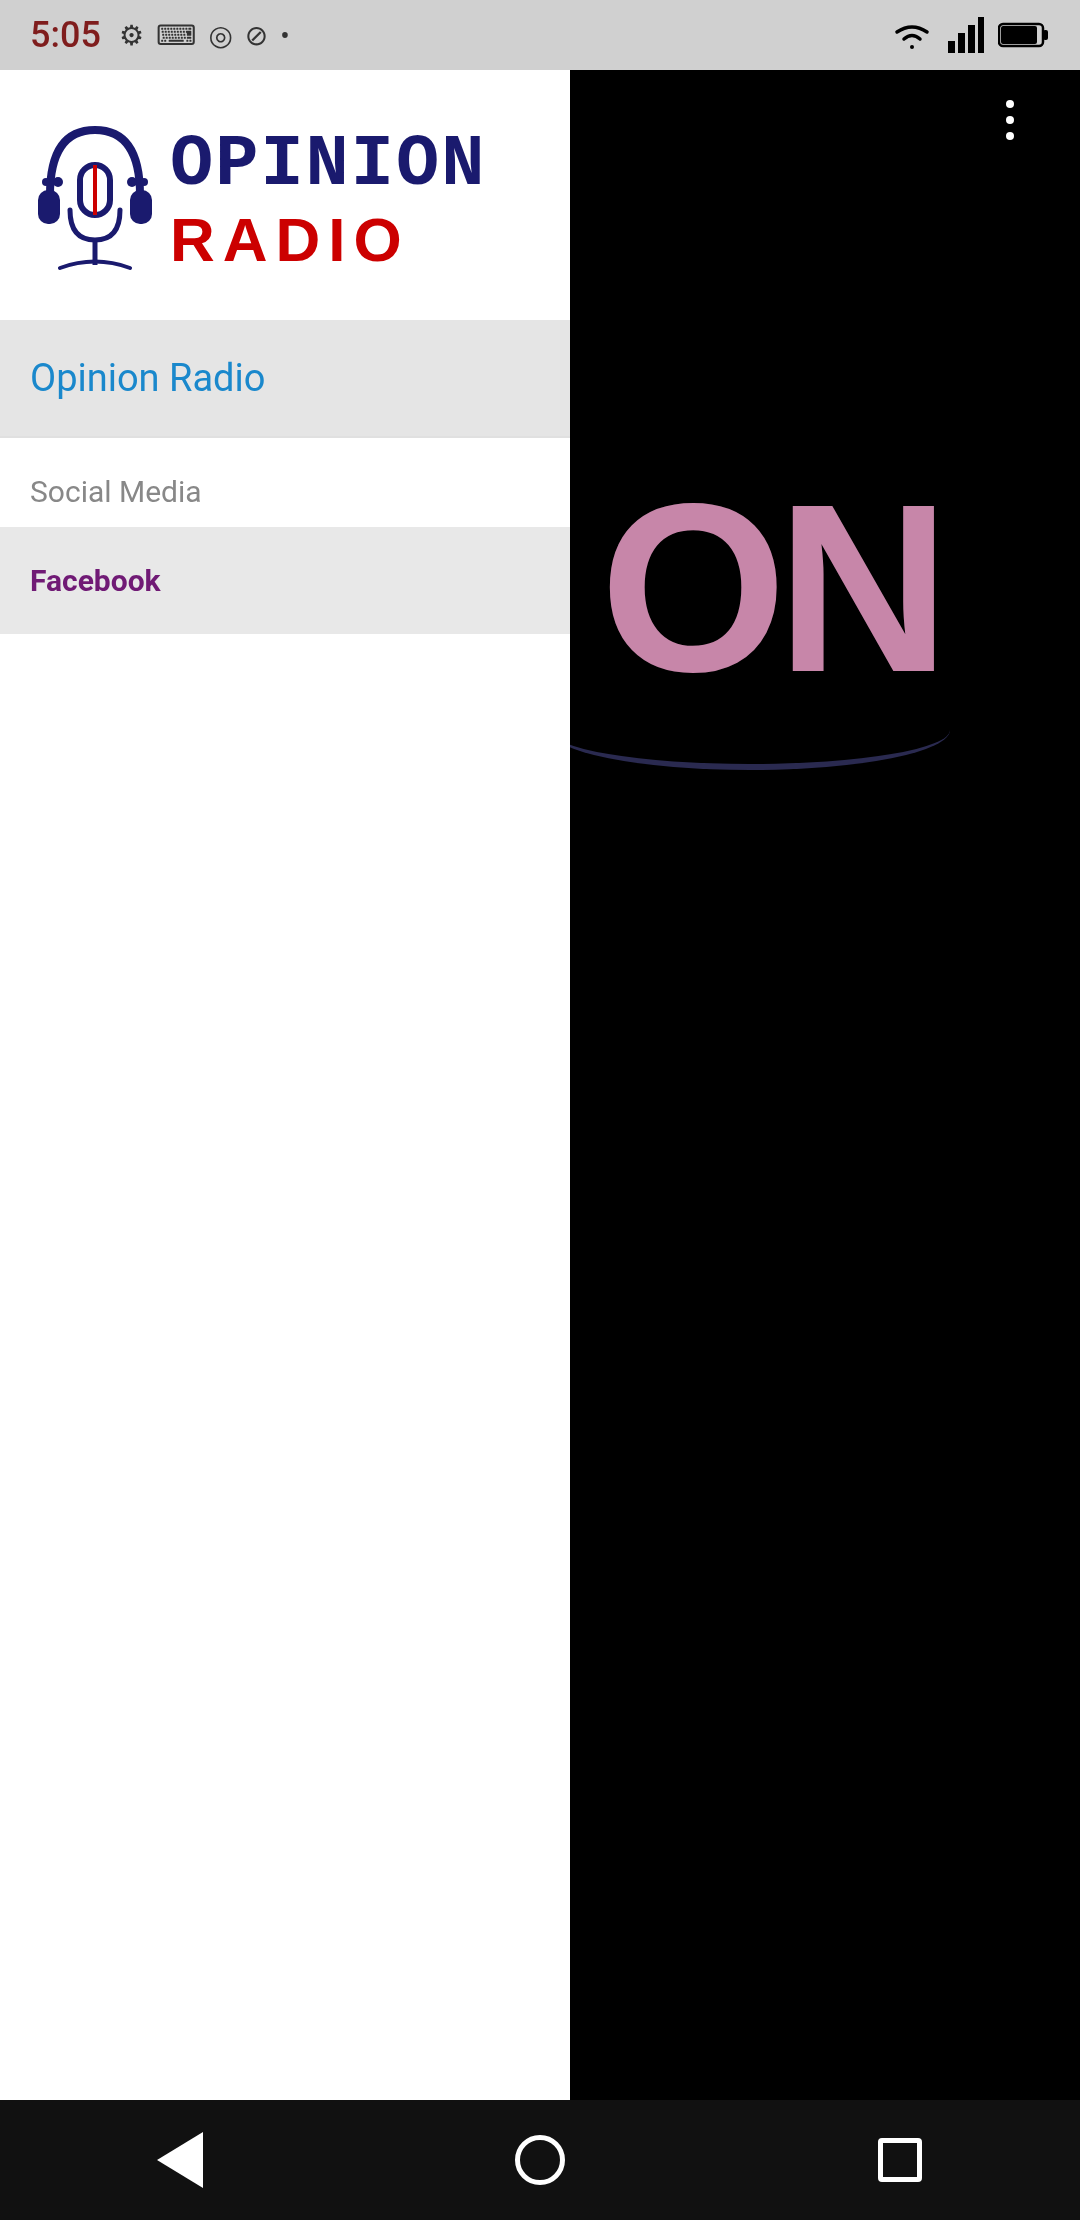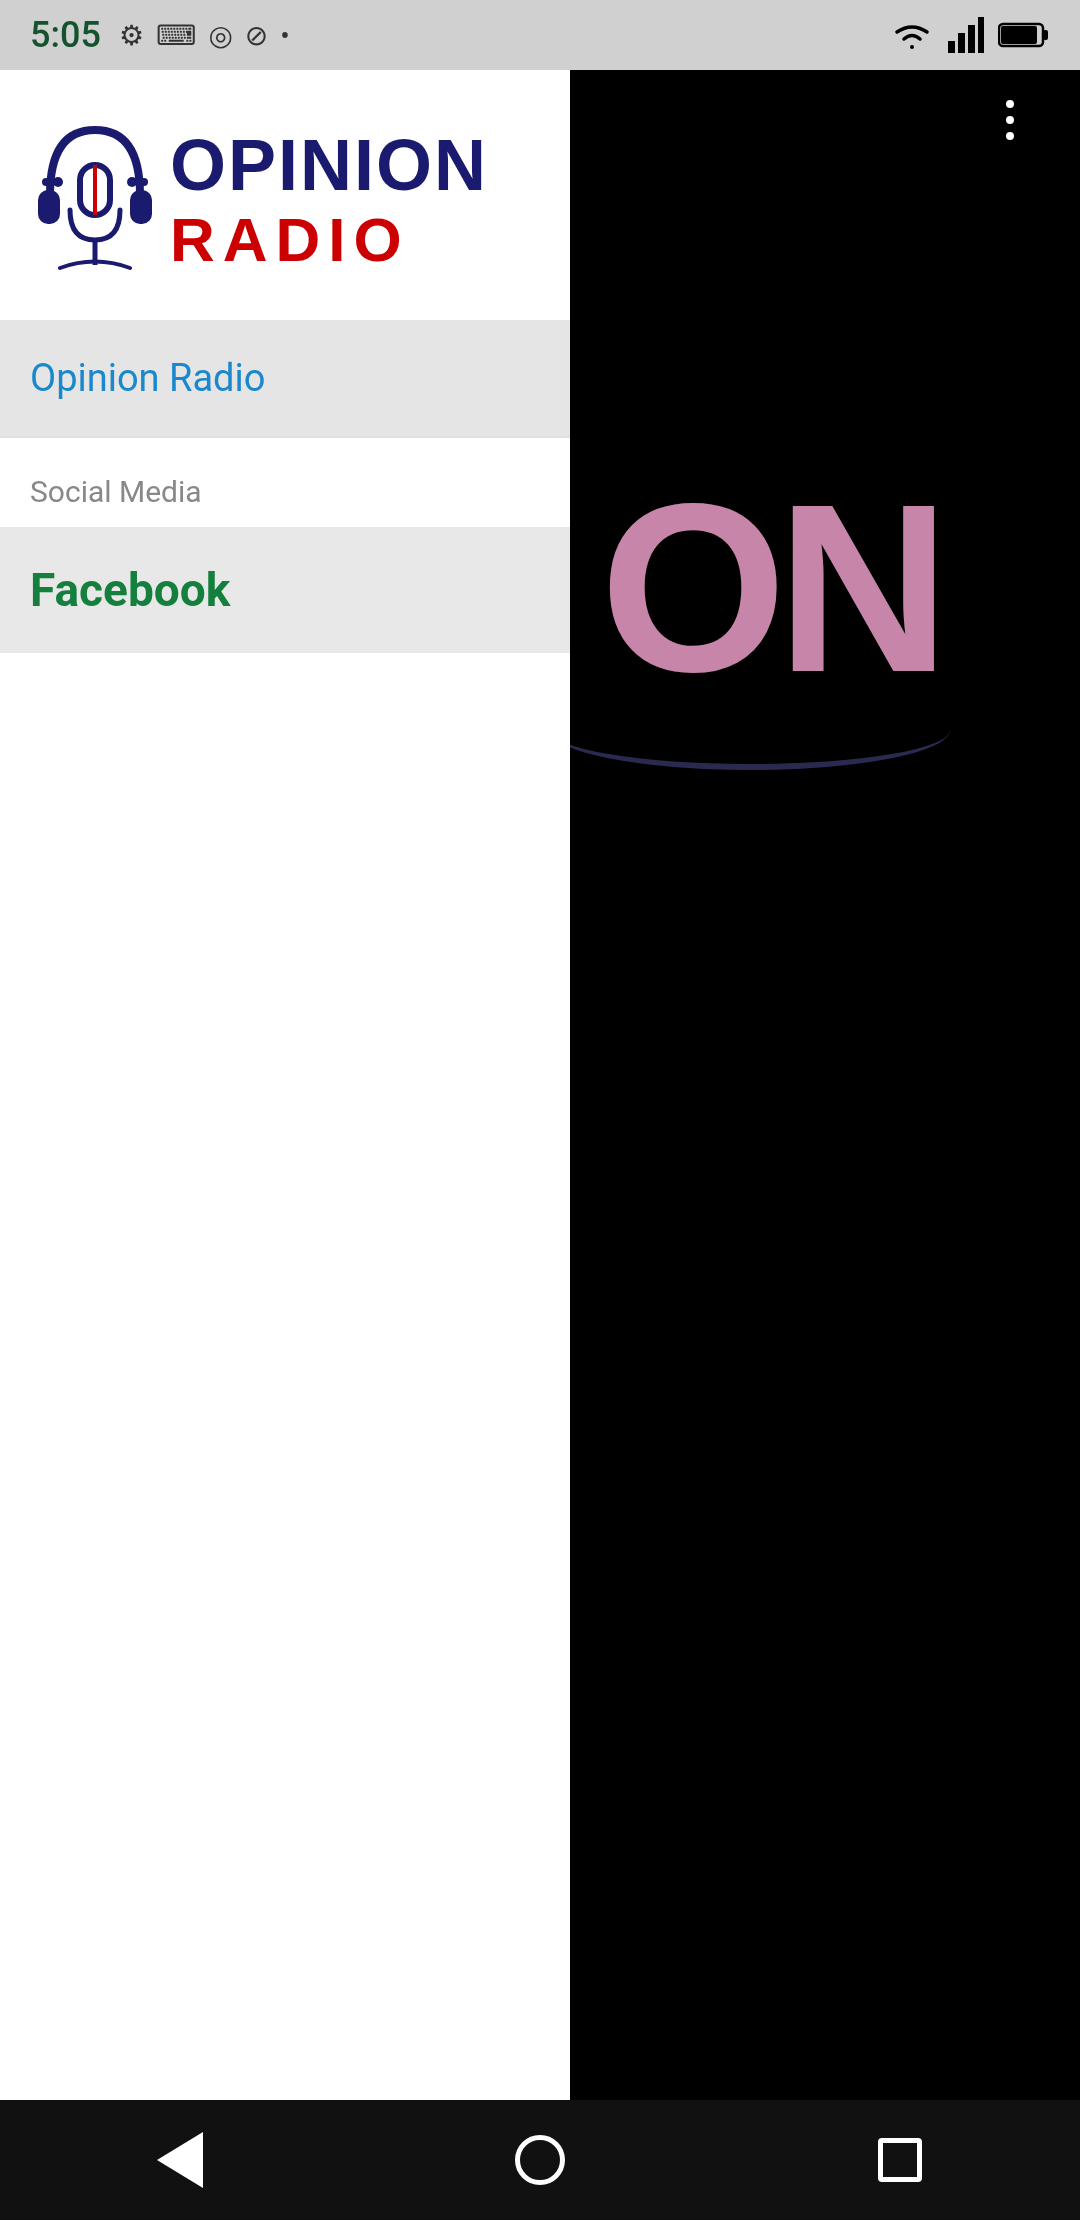--- a/index.html
+++ b/index.html
@@ -31,21 +31,21 @@
 
     .status-bar-left {
       display: flex;
       align-items: center;
       gap: 18px;
     }
 
     .status-time {
       font-size: 36px;
       font-weight: 500;
-      color: #14532d;
+      color: #7f1d1d;
     }
 
     .status-icons {
       display: flex;
       align-items: center;
       gap: 12px;
     }
 
     .status-icon {
       font-size: 28px;
@@ -159,21 +159,21 @@
       display: flex;
       flex-direction: column;
       line-height: 1.1;
     }
 
     .logo-opinion {
       font-size: 72px;
       font-weight: 900;
       color: #1a1a6e;
       letter-spacing: 2px;
-      font-family: Liberation Sans, sans-serif;
+      font-family: Liberation Mono, monospace;
     }
 
     .logo-radio {
       font-size: 62px;
       font-weight: 900;
       color: #cc0000;
       letter-spacing: 8px;
       font-family: Arial, sans-serif;
     }
 
@@ -210,22 +210,22 @@
       font-weight: 400;
     }
 
     .nav-item {
       background: #e8e8e8;
       padding: 36px 30px;
       cursor: pointer;
     }
 
     .nav-item-text {
-      font-size: 46px;
-      color: #15803d;
+      font-size: 30px;
+      color: #701a75;
       font-weight: 700;
     }
 
     
     .bottom-nav {
       position: absolute;
       bottom: 0;
       left: 0;
       width: 1080px;
       height: 120px;

